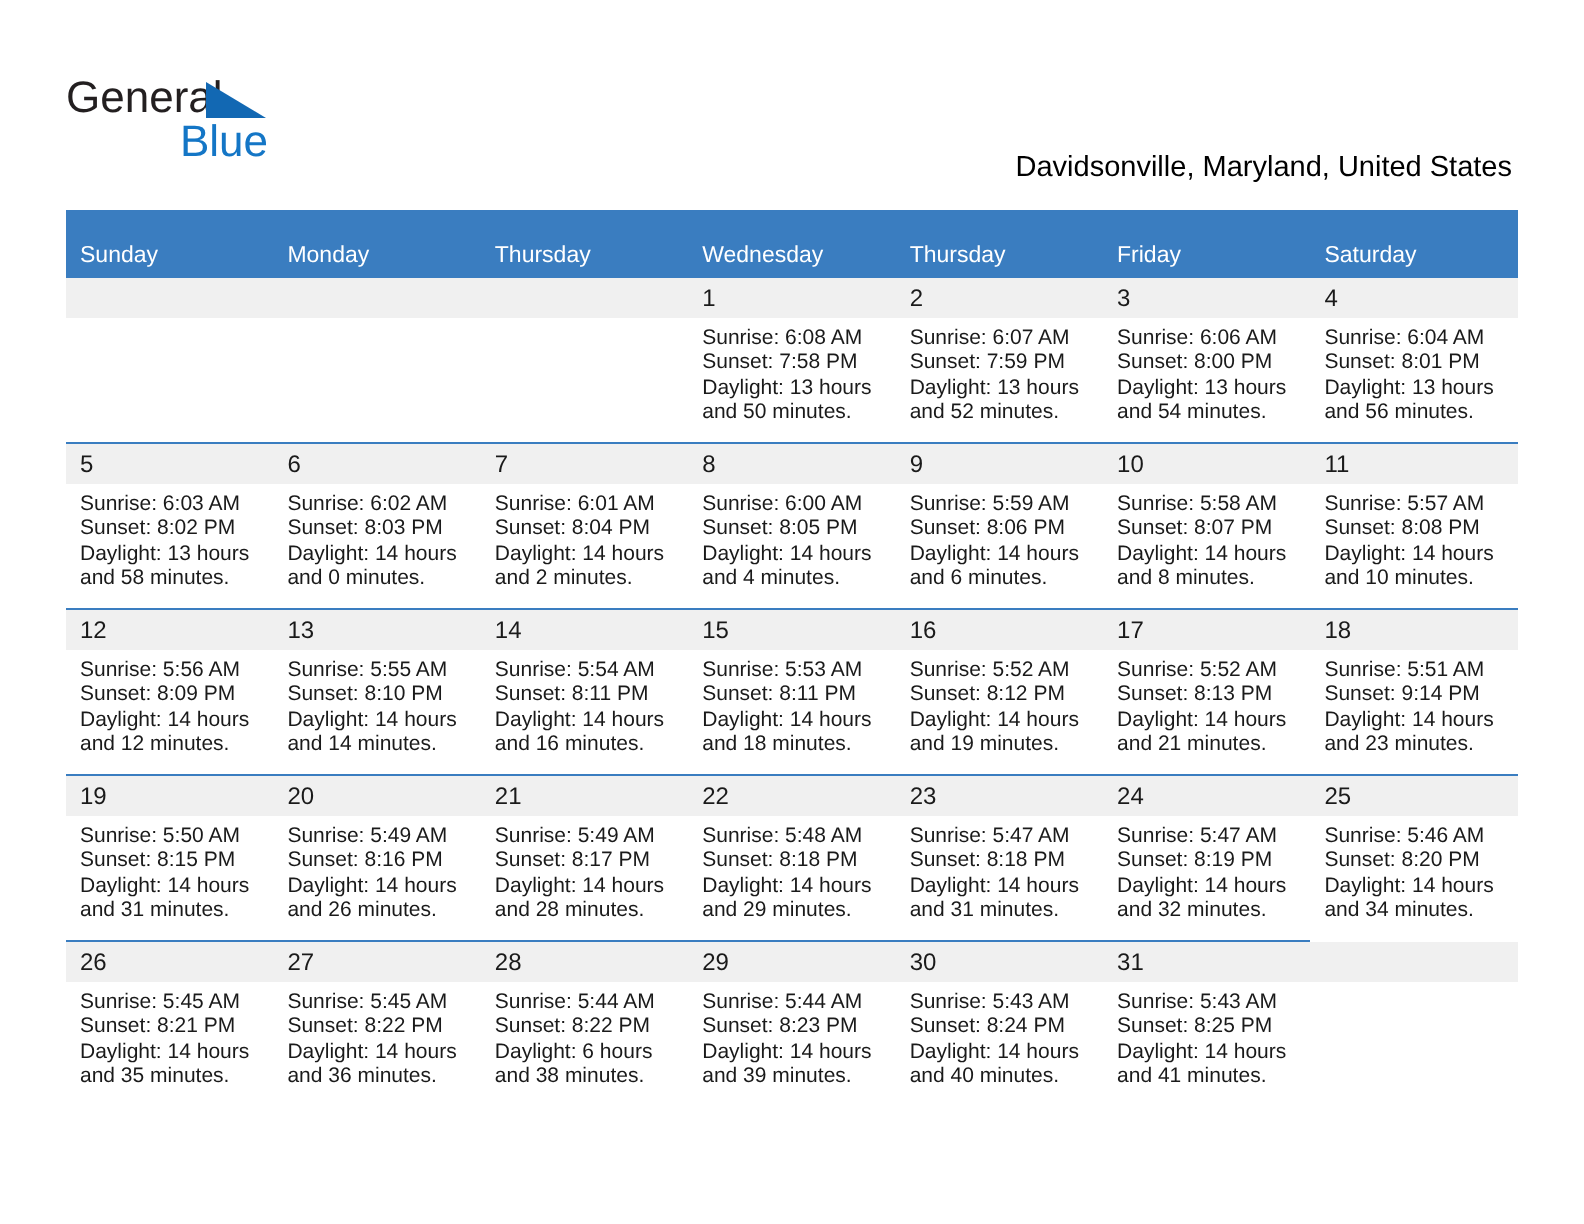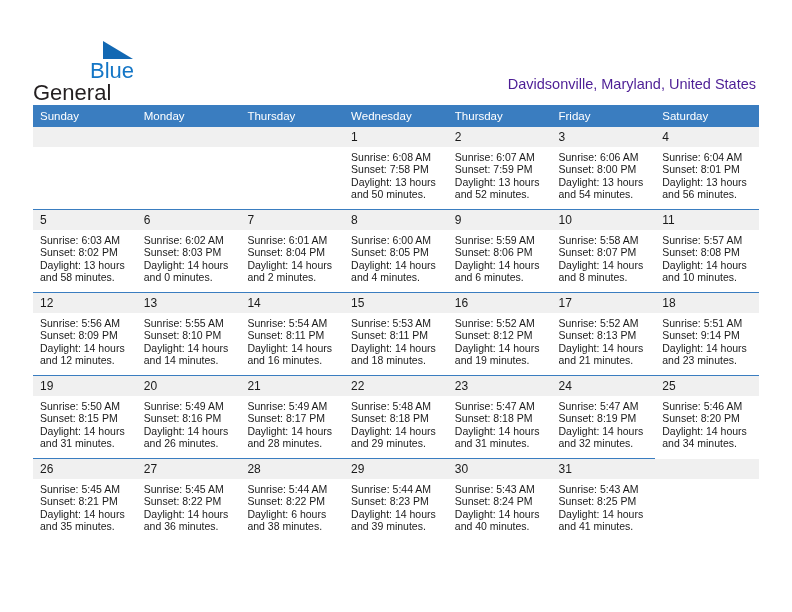--- a/index.html
+++ b/index.html
@@ -36,21 +36,20 @@
     height: 56px;
   }
   .logo-general {
     position: absolute;
     left: 0;
     top: 0;
     font-size: 22px;
     letter-spacing: 0px;
     color: #231f20;
     font-family: "Liberation Sans", sans-serif;
-    margin-top: 44px;
   }
   .logo-triangle {
     position: absolute;
     left: 70px;
     top: 5px;
     width: 0;
     height: 0;
     border-left: 30px solid #1268b3;
     border-top: 18px solid transparent;
   }
@@ -70,21 +69,21 @@
     color: #1a1a1a;
     text-align: right;
     white-space: nowrap;
     font-weight: normal;
   }
   .subtitle {
     position: absolute;
     right: 36px;
     top: 76px;
     font-size: 14.5px;
-    color: #4c1d95;
+    color: #000000;
     text-align: right;
     white-space: nowrap;
     padding-left: 32px;
   }
 
   
   .calendar {
     position: absolute;
     left: 33px;
     top: 105px;
@@ -96,21 +95,21 @@
     width: 726px;
   }
   table.cal col { width: 103.71px; }
 
   thead th {
     background: #3a7dc0;
     color: #ffffff;
     font-size: 11.5px;
     font-weight: normal;
     text-align: left;
-    padding: 5px 0 5px 7px;
+    padding: 17px 0 5px 7px;
     height: 11px;
     vertical-align: middle;
   }
 
   td.daycell {
     vertical-align: top;
     padding: 0;
     border-top: 1.5px solid #3a7dc0;
     height: 82px;
     background: #ffffff;

